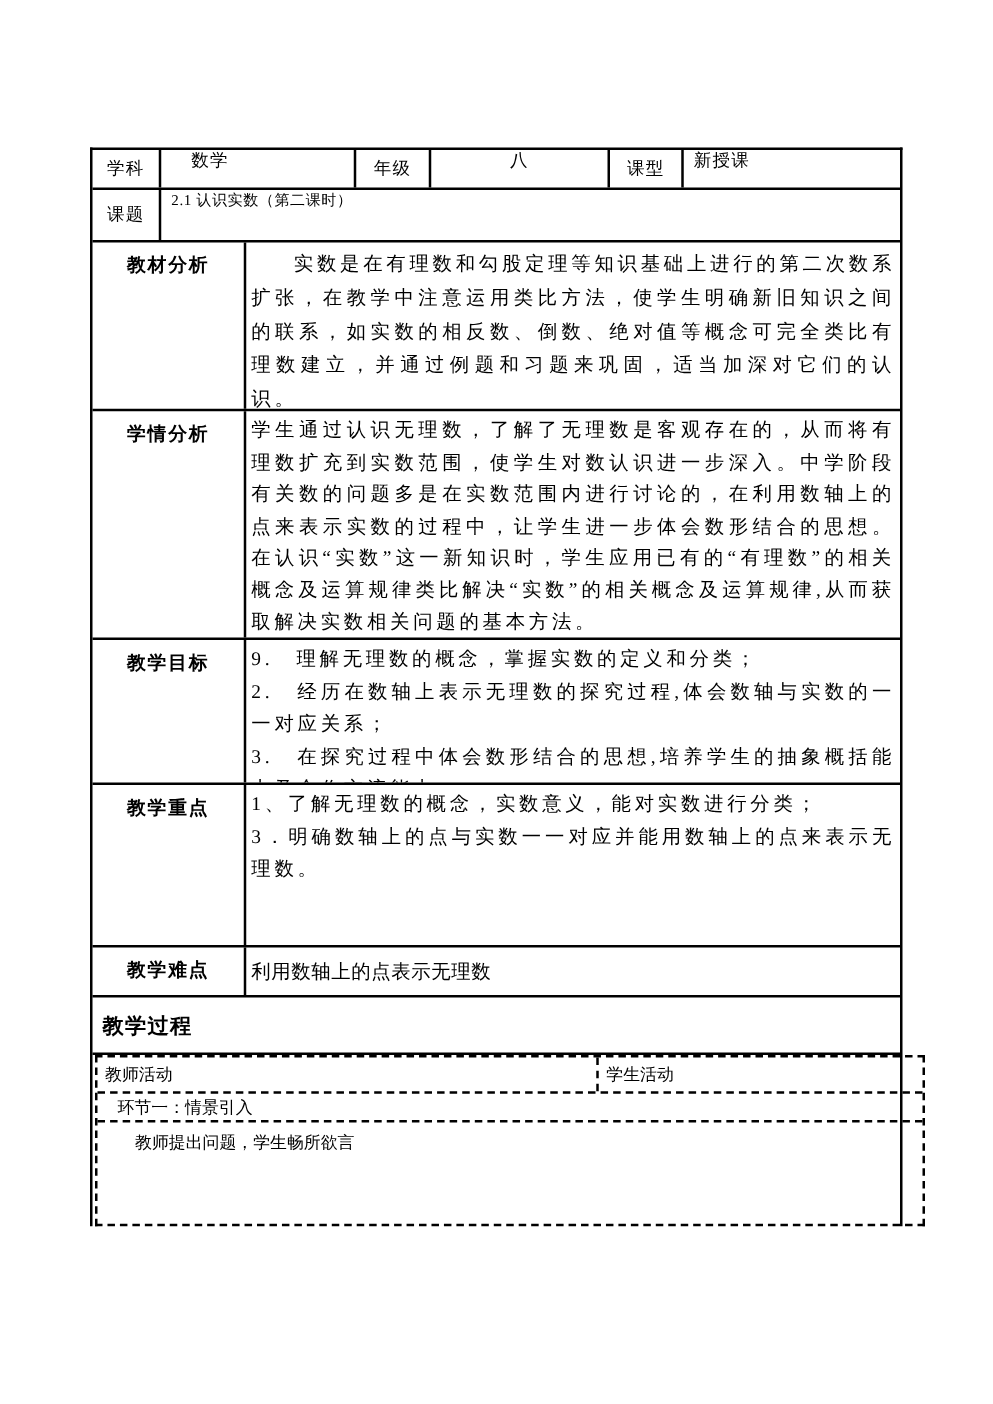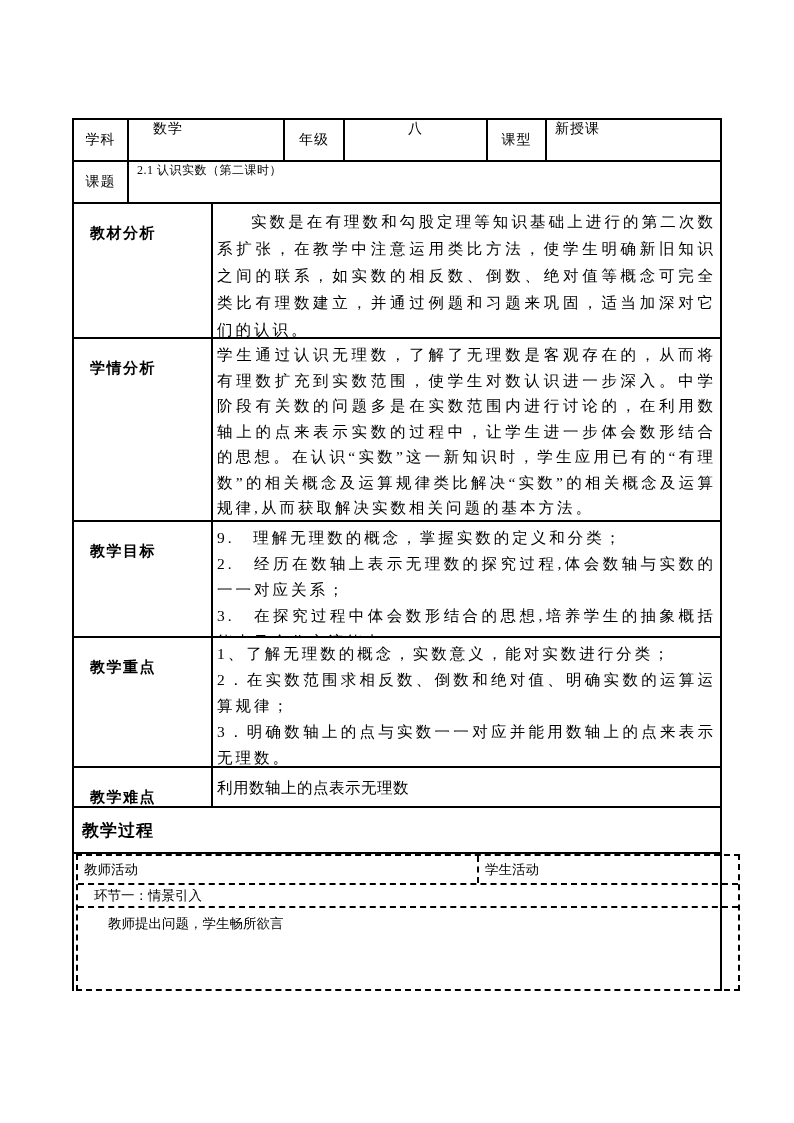--- a/index.html
+++ b/index.html
@@ -12,35 +12,35 @@
     position:absolute;left:72px;top:118px;width:650px;
     box-sizing:border-box;
     border:2px solid #000;border-bottom:none;
     background:#fff;
   }
   .row{display:flex;box-sizing:border-box;border-bottom:2px solid #000;}
   .row.host{border-bottom:none;position:relative;}
   .cell{box-sizing:border-box;border-right:2px solid #000;overflow:hidden;}
   .cell.last{border-right:none;}
   
-  .r-a{height:42px;font-family:Liberation Mono, monospace;}
+  .r-a{height:32px;font-family:Liberation Mono, monospace;}
   .r-b{height:42px;}
   .info-label{display:flex;align-items:center;justify-content:center;
     font-size:14px;letter-spacing:1px;}
   .info-value{display:flex;align-items:flex-start;font-size:14px;letter-spacing:1px;}
   .pad24{padding-left:24px;}
   .pad8{padding-left:8px;}
   .center{justify-content:center;}
   .topic-value{font-size:12px;letter-spacing:0.5px;}
   
   .r-c{height:135px;} .r-d{height:183px;} .r-e{height:116px;}
   .r-f{height:130px;} .r-g{height:40px;} .r-h{height:46px;}
   .r-i{height:137px;}
   .sec-label{width:123px;flex:0 0 123px;font-weight:bold;font-size:15px;
-    letter-spacing:1.5px;padding-top:20px;margin-left:16px;}
+    letter-spacing:1.5px;text-align:center;padding-top:9px;}
   .sec-content{flex:1;padding:4px 4px 0 4px;font-size:15.5px;line-height:27px;
     letter-spacing:3px;text-align:justify;}
   .r-d .sec-content{line-height:25.5px;padding-top:3px;}
   .r-e .sec-content,.r-f .sec-content{line-height:26px;padding-top:3px;}
   .indent2{text-indent:34px;}
   .para{margin:0;}
   .r-g .sec-content{letter-spacing:0.5px;padding-top:8px;line-height:24px;text-align:left;}
   .process-cell{flex:1;font-weight:bold;font-size:17px;letter-spacing:1px;
     padding:11px 0 16px 8px;}
   
@@ -115,21 +115,20 @@
       <p class="para">9.　理解无理数的概念，掌握实数的定义和分类；</p>
       <p class="para">2.　经历在数轴上表示无理数的探究过程,体会数轴与实数的一一对应关系；</p>
       <p class="para">3.　在探究过程中体会数形结合的思想,培养学生的抽象概括能力及合作交流能力。</p>
     </div>
   </div>
 
   <div class="row r-f">
     <div class="cell sec-label">教学重点</div>
     <div class="cell sec-content last">
       <p class="para">1、了解无理数的概念，实数意义，能对实数进行分类；</p>
-      <p class="para">2．在实数范围求相反数、倒数和绝对值、明确实数的运算运算规律；</p>
       <p class="para">3．明确数轴上的点与实数一一对应并能用数轴上的点来表示无理数。</p>
     </div>
   </div>
 
   <div class="row r-g">
     <div class="cell sec-label">教学难点</div>
     <div class="cell sec-content last">利用数轴上的点表示无理数</div>
   </div>
 
   <div class="row r-h">

